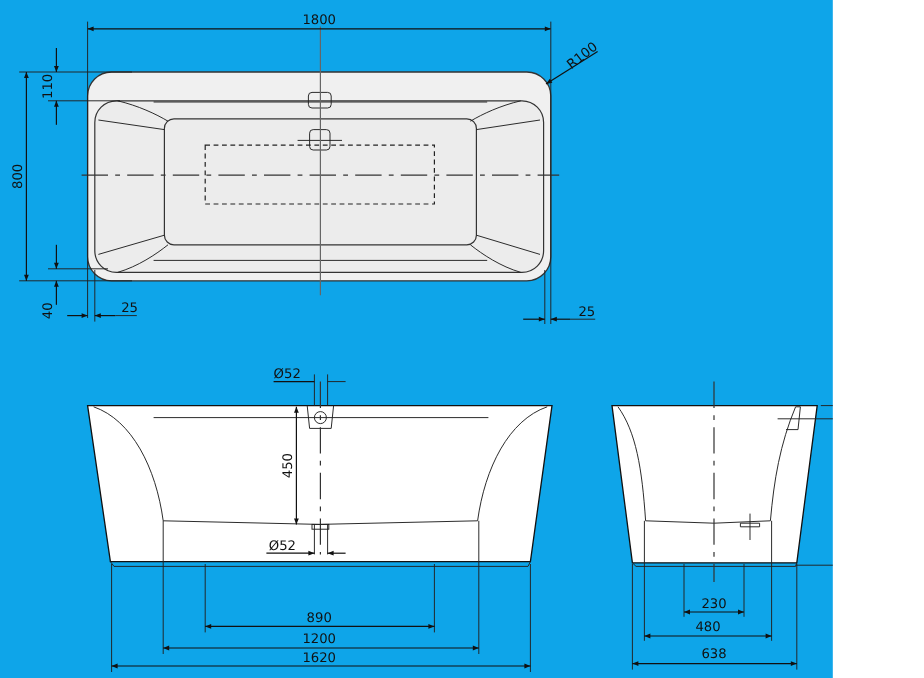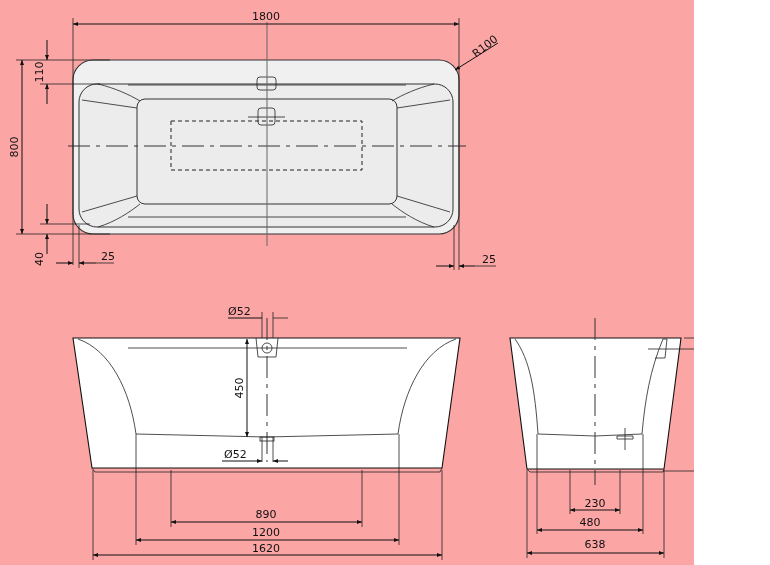--- a/index.html
+++ b/index.html
@@ -1,16 +1,16 @@
 <!DOCTYPE html>
 <html><head>
 <meta charset="utf-8">
 <style>
   html,body{margin:0;padding:0;background:#ffffff;}
-  #canvas{position:relative;width:694px;height:565px;overflow:hidden;background:#fca5a5;}
+  #canvas{position:relative;width:694px;height:565px;overflow:hidden;background:#0ea5e9;}
   svg{position:absolute;left:0;top:0;}
   .dim{font-family:"DejaVu Sans","Liberation Sans",sans-serif;font-size:11px;fill:#111;}
   .ln{stroke:#111;stroke-width:1;fill:none;}
   .thin{stroke:#222;stroke-width:0.8;fill:none;}
   .gray{stroke:#666;stroke-width:1;fill:none;}
   .center{stroke:#333;stroke-width:1;fill:none;stroke-dasharray:22 6 4 6;}
   .dash{stroke:#222;stroke-width:1;fill:none;stroke-dasharray:4 3;}
   .fill{fill:#f0f0f0;stroke:#333;stroke-width:1.1;}
   .fill2{fill:#ececec;stroke:#333;stroke-width:1;}
   .wfill{fill:#fff;stroke:#111;stroke-width:1.1;}

